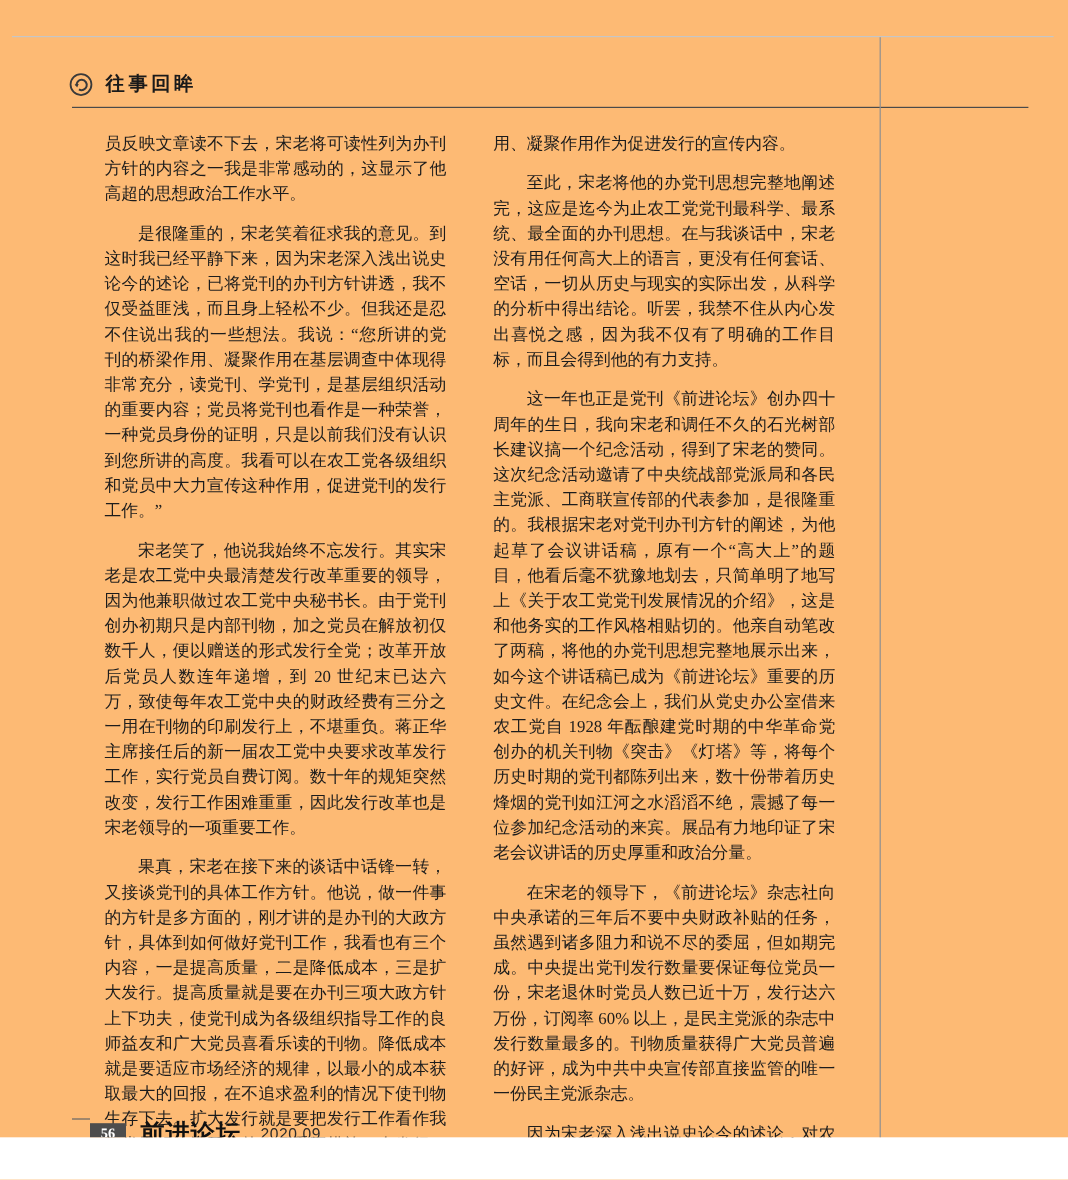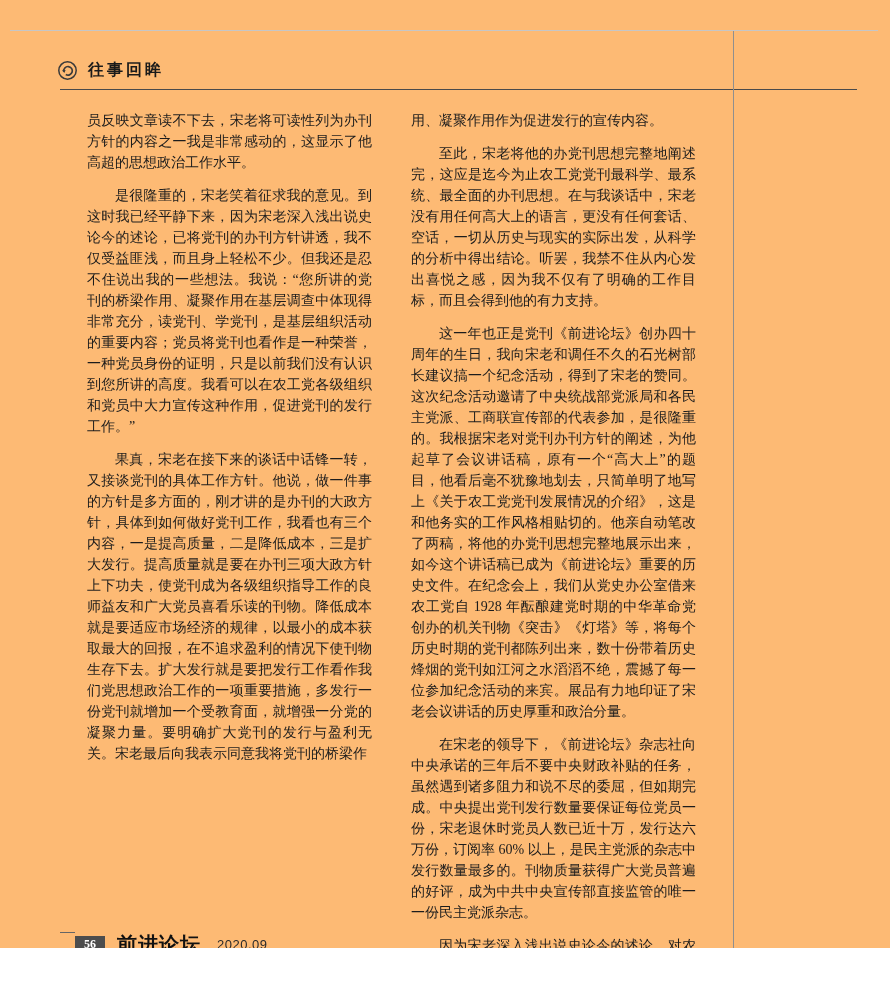--- a/index.html
+++ b/index.html
@@ -73,20 +73,21 @@
       </svg>
     </span>
     <span class="section-title">往事回眸</span>
   </div>
   <div class="header-rule"></div>
 
   <div class="columns">
     <div class="col">
       <p class="noindent">员反映文章读不下去，宋老将可读性列为办刊方针的内容之一我是非常感动的，这显示了他高超的思想政治工作水平。</p>
       <p>是很隆重的，宋老笑着征求我的意见。到这时我已经平静下来，因为宋老深入浅出说史论今的述论，已将党刊的办刊方针讲透，我不仅受益匪浅，而且身上轻松不少。但我还是忍不住说出我的一些想法。我说：“您所讲的党刊的桥梁作用、凝聚作用在基层调查中体现得非常充分，读党刊、学党刊，是基层组织活动的重要内容；党员将党刊也看作是一种荣誉，一种党员身份的证明，只是以前我们没有认识到您所讲的高度。我看可以在农工党各级组织和党员中大力宣传这种作用，促进党刊的发行工作。”</p>
+      <p>宋老笑了，他说我始终不忘发行。其实宋老是农工党中央最清楚发行改革重要的领导，因为他兼职做过农工党中央秘书长。由于党刊创办初期只是内部刊物，加之党员在解放初仅数千人，便以赠送的形式发行全党；改革开放后党员人数连年递增，到 20 世纪末已达六万，致使每年农工党中央的财政经费有三分之一用在刊物的印刷发行上，不堪重负。蒋正华主席接任后的新一届农工党中央要求改革发行工作，实行党员自费订阅。数十年的规矩突然改变，发行工作困难重重，因此发行改革也是宋老领导的一项重要工作。</p>
       <p>果真，宋老在接下来的谈话中话锋一转，又接谈党刊的具体工作方针。他说，做一件事的方针是多方面的，刚才讲的是办刊的大政方针，具体到如何做好党刊工作，我看也有三个内容，一是提高质量，二是降低成本，三是扩大发行。提高质量就是要在办刊三项大政方针上下功夫，使党刊成为各级组织指导工作的良师益友和广大党员喜看乐读的刊物。降低成本就是要适应市场经济的规律，以最小的成本获取最大的回报，在不追求盈利的情况下使刊物生存下去。扩大发行就是要把发行工作看作我们党思想政治工作的一项重要措施，多发行一份党刊就增加一个受教育面，就增强一分党的凝聚力量。要明确扩大党刊的发行与盈利无关。宋老最后向我表示同意我将党刊的桥梁作</p>
     </div>
     <div class="col">
       <p class="noindent">用、凝聚作用作为促进发行的宣传内容。</p>
       <p>至此，宋老将他的办党刊思想完整地阐述完，这应是迄今为止农工党党刊最科学、最系统、最全面的办刊思想。在与我谈话中，宋老没有用任何高大上的语言，更没有任何套话、空话，一切从历史与现实的实际出发，从科学的分析中得出结论。听罢，我禁不住从内心发出喜悦之感，因为我不仅有了明确的工作目标，而且会得到他的有力支持。</p>
       <p>这一年也正是党刊《前进论坛》创办四十周年的生日，我向宋老和调任不久的石光树部长建议搞一个纪念活动，得到了宋老的赞同。这次纪念活动邀请了中央统战部党派局和各民主党派、工商联宣传部的代表参加，是很隆重的。我根据宋老对党刊办刊方针的阐述，为他起草了会议讲话稿，原有一个“高大上”的题目，他看后毫不犹豫地划去，只简单明了地写上《关于农工党党刊发展情况的介绍》，这是和他务实的工作风格相贴切的。他亲自动笔改了两稿，将他的办党刊思想完整地展示出来，如今这个讲话稿已成为《前进论坛》重要的历史文件。在纪念会上，我们从党史办公室借来农工党自 1928 年酝酿建党时期的中华革命党创办的机关刊物《突击》《灯塔》等，将每个历史时期的党刊都陈列出来，数十份带着历史烽烟的党刊如江河之水滔滔不绝，震撼了每一位参加纪念活动的来宾。展品有力地印证了宋老会议讲话的历史厚重和政治分量。</p>
       <p>在宋老的领导下，《前进论坛》杂志社向中央承诺的三年后不要中央财政补贴的任务，虽然遇到诸多阻力和说不尽的委屈，但如期完成。中央提出党刊发行数量要保证每位党员一份，宋老退休时党员人数已近十万，发行达六万份，订阅率 60% 以上，是民主党派的杂志中发行数量最多的。刊物质量获得广大党员普遍的好评，成为中共中央宣传部直接监管的唯一一份民主党派杂志。</p>
       <p>因为宋老深入浅出说史论今的述论，对农工党党刊建设的贡献永垂农工党史册。</p>
       <p class="author">（作者：《前进论坛》杂志社原副主编）</p>
     </div>

